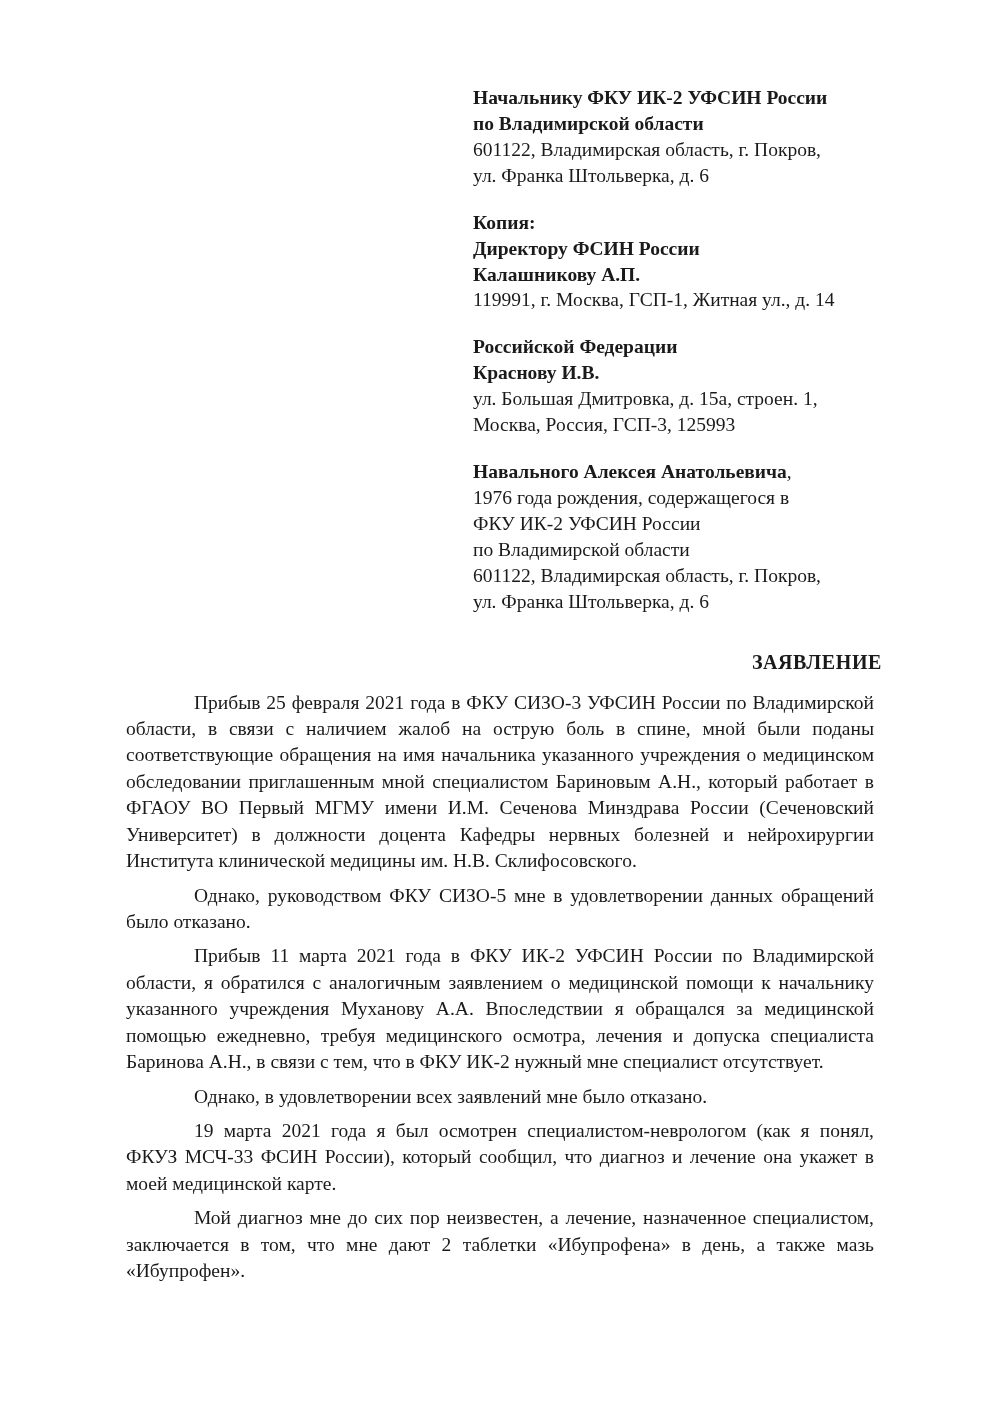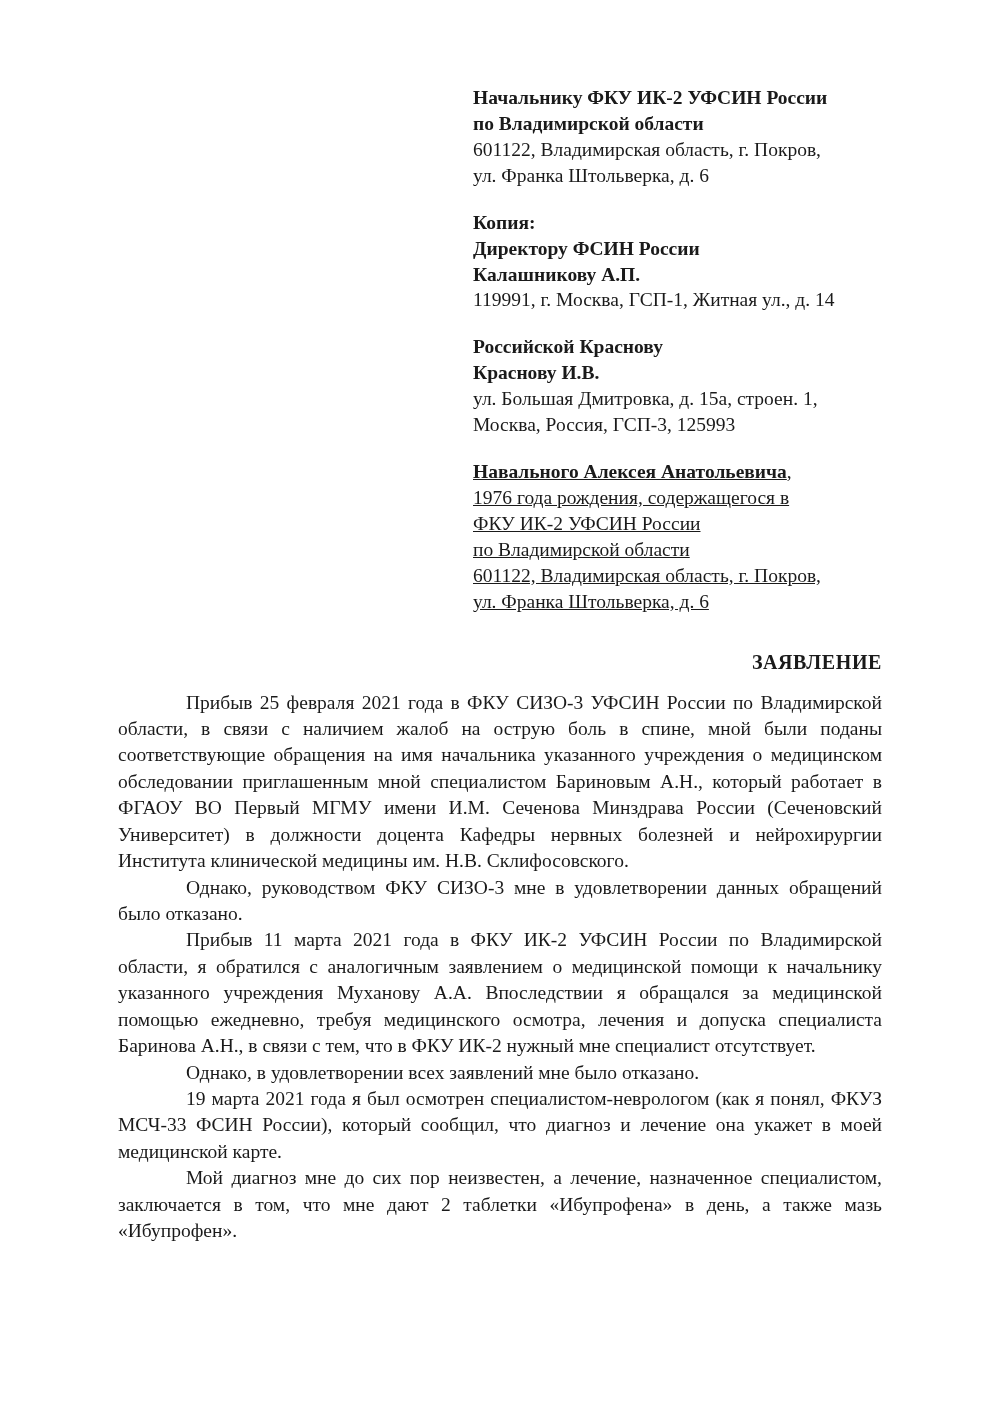--- a/index.html
+++ b/index.html
@@ -24,21 +24,20 @@
     width: 430px;
     margin-left: 355px;
     font-size: 19.5px;
     line-height: 1.33;
   }
   .addr-group {
     margin-bottom: 21px;
   }
   .addr-group:last-child {
     margin-bottom: 16px;
-    text-decoration: underline;
   }
   .addr-line {
     white-space: pre-wrap;
   }
   .addr-line.bold {
     font-weight: bold;
   }
   .addr-line.mixed b {
     font-weight: bold;
   }
@@ -51,21 +50,21 @@
     margin-bottom: 16px;
     padding-left: 30px;
   }
   .body-text {
     font-size: 19.5px;
     line-height: 1.355;
     text-align: justify;
     text-justify: inter-word;
   }
   .body-text p {
-    margin: 0;
+    margin: 8px;
     text-indent: 68px;
   }
 </style>
 </head>
 <body>
 
 <div class="page">
 
   <div class="addressee-block">
 
@@ -77,41 +76,41 @@
     </div>
 
     <div class="addr-group">
       <div class="addr-line bold">Копия:</div>
       <div class="addr-line bold">Директору ФСИН России</div>
       <div class="addr-line bold">Калашникову А.П.</div>
       <div class="addr-line">119991, г. Москва, ГСП-1, Житная ул., д. 14</div>
     </div>
 
     <div class="addr-group">
-      <div class="addr-line bold">Российской Краснову</div>
+      <div class="addr-line bold">Российской Федерации</div>
       <div class="addr-line bold">Краснову И.В.</div>
       <div class="addr-line">ул. Большая Дмитровка, д. 15а, строен. 1,</div>
       <div class="addr-line">Москва, Россия, ГСП-3, 125993</div>
     </div>
 
     <div class="addr-group">
       <div class="addr-line mixed"><b>Навального Алексея Анатольевича</b><span>,</span></div>
       <div class="addr-line">1976 года рождения, содержащегося в</div>
       <div class="addr-line">ФКУ ИК-2 УФСИН России</div>
       <div class="addr-line">по Владимирской области</div>
       <div class="addr-line">601122, Владимирская область, г. Покров,</div>
       <div class="addr-line">ул. Франка Штольверка, д. 6</div>
     </div>
 
   </div>
 
   <div class="doc-title">ЗАЯВЛЕНИЕ</div>
 
   <div class="body-text">
     <p>Прибыв 25 февраля 2021 года в ФКУ СИЗО-3 УФСИН России по Владимирской области, в связи с наличием жалоб на острую боль в спине, мной были поданы соответствующие обращения на имя начальника указанного учреждения о медицинском обследовании приглашенным мной специалистом Бариновым А.Н., который работает в ФГАОУ ВО Первый МГМУ имени И.М. Сеченова Минздрава России (Сеченовский Университет) в должности доцента Кафедры нервных болезней и нейрохирургии Института клинической медицины им. Н.В. Склифосовского.</p>
-    <p>Однако, руководством ФКУ СИЗО-3 мне в удовлетворении данных обращений было отказано.</p>
+    <p>Однако, руководством ФКУ СИЗО-5 мне в удовлетворении данных обращений было отказано.</p>
     <p>Прибыв 11 марта 2021 года в ФКУ ИК-2 УФСИН России по Владимирской области, я обратился с аналогичным заявлением о медицинской помощи к начальнику указанного учреждения Муханову А.А. Впоследствии я обращался за медицинской помощью ежедневно, требуя медицинского осмотра, лечения и допуска специалиста Баринова А.Н., в связи с тем, что в ФКУ ИК-2 нужный мне специалист отсутствует.</p>
     <p>Однако, в удовлетворении всех заявлений мне было отказано.</p>
     <p>19 марта 2021 года я был осмотрен специалистом-неврологом (как я понял, ФКУЗ МСЧ-33 ФСИН России), который сообщил, что диагноз и лечение она укажет в моей медицинской карте.</p>
     <p>Мой диагноз мне до сих пор неизвестен, а лечение, назначенное специалистом, заключается в том, что мне дают 2 таблетки «Ибупрофена» в день, а также мазь «Ибупрофен».</p>
   </div>
 
 </div>
 
 </body></html>

